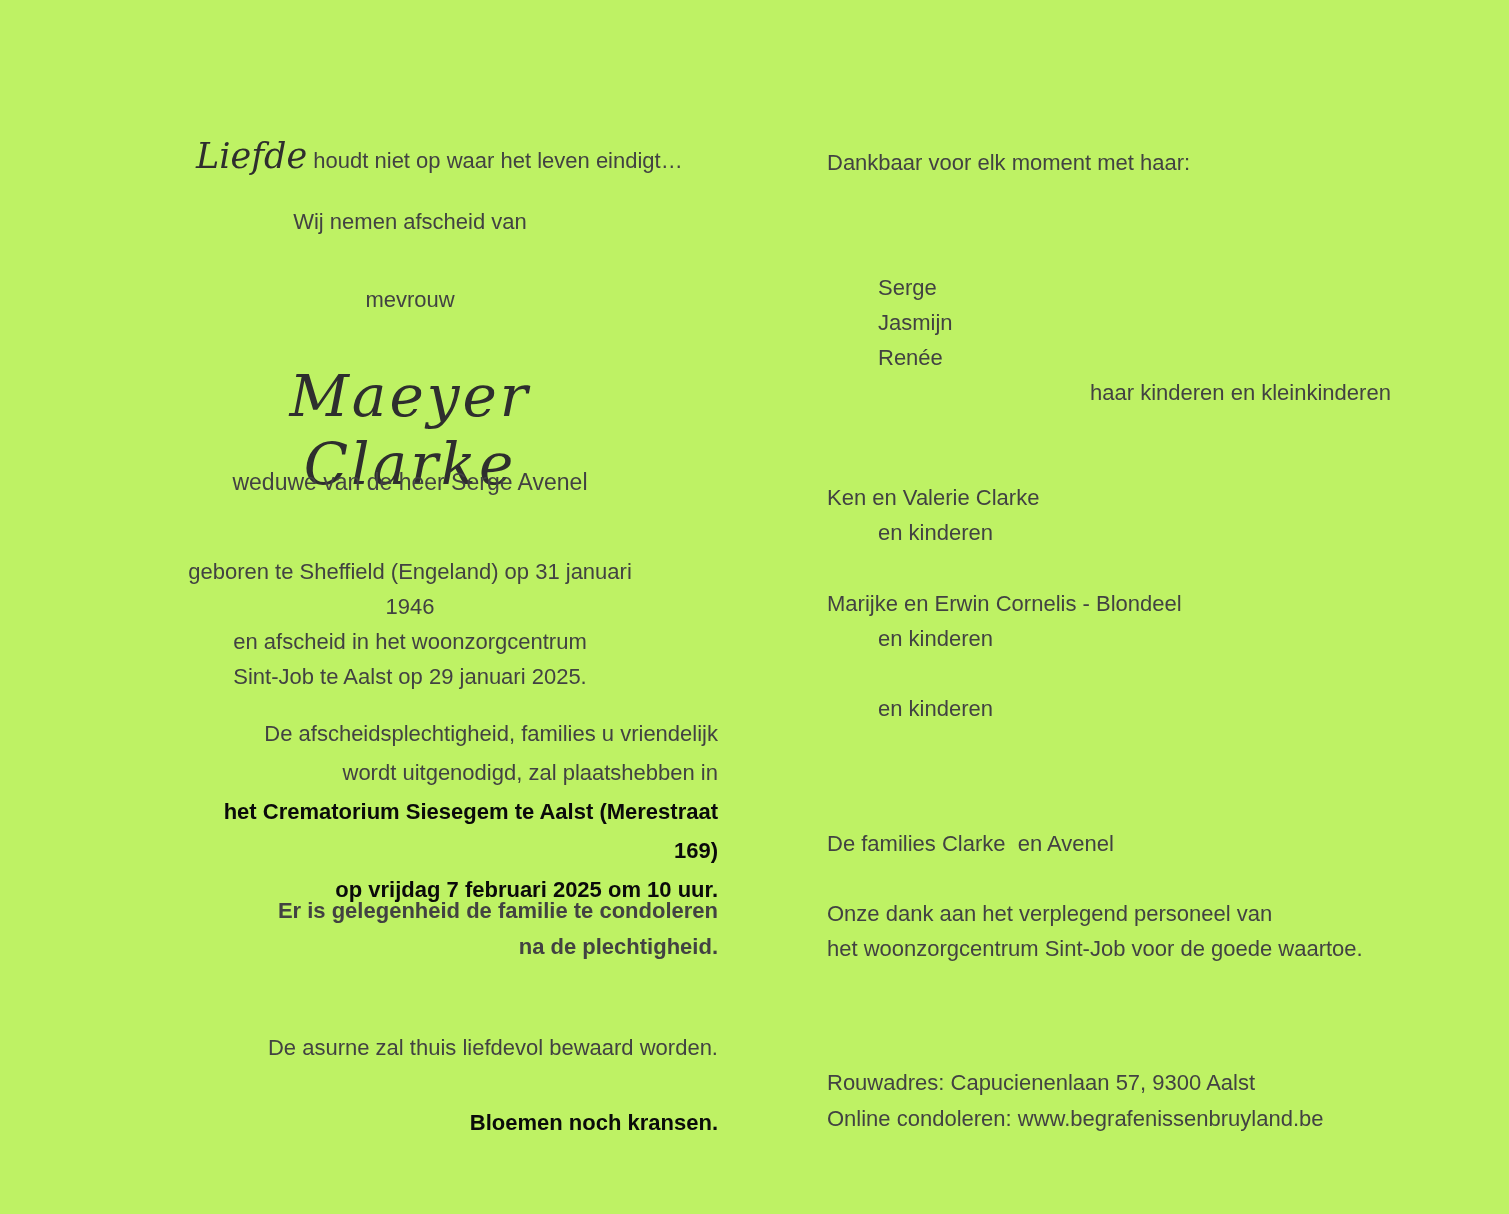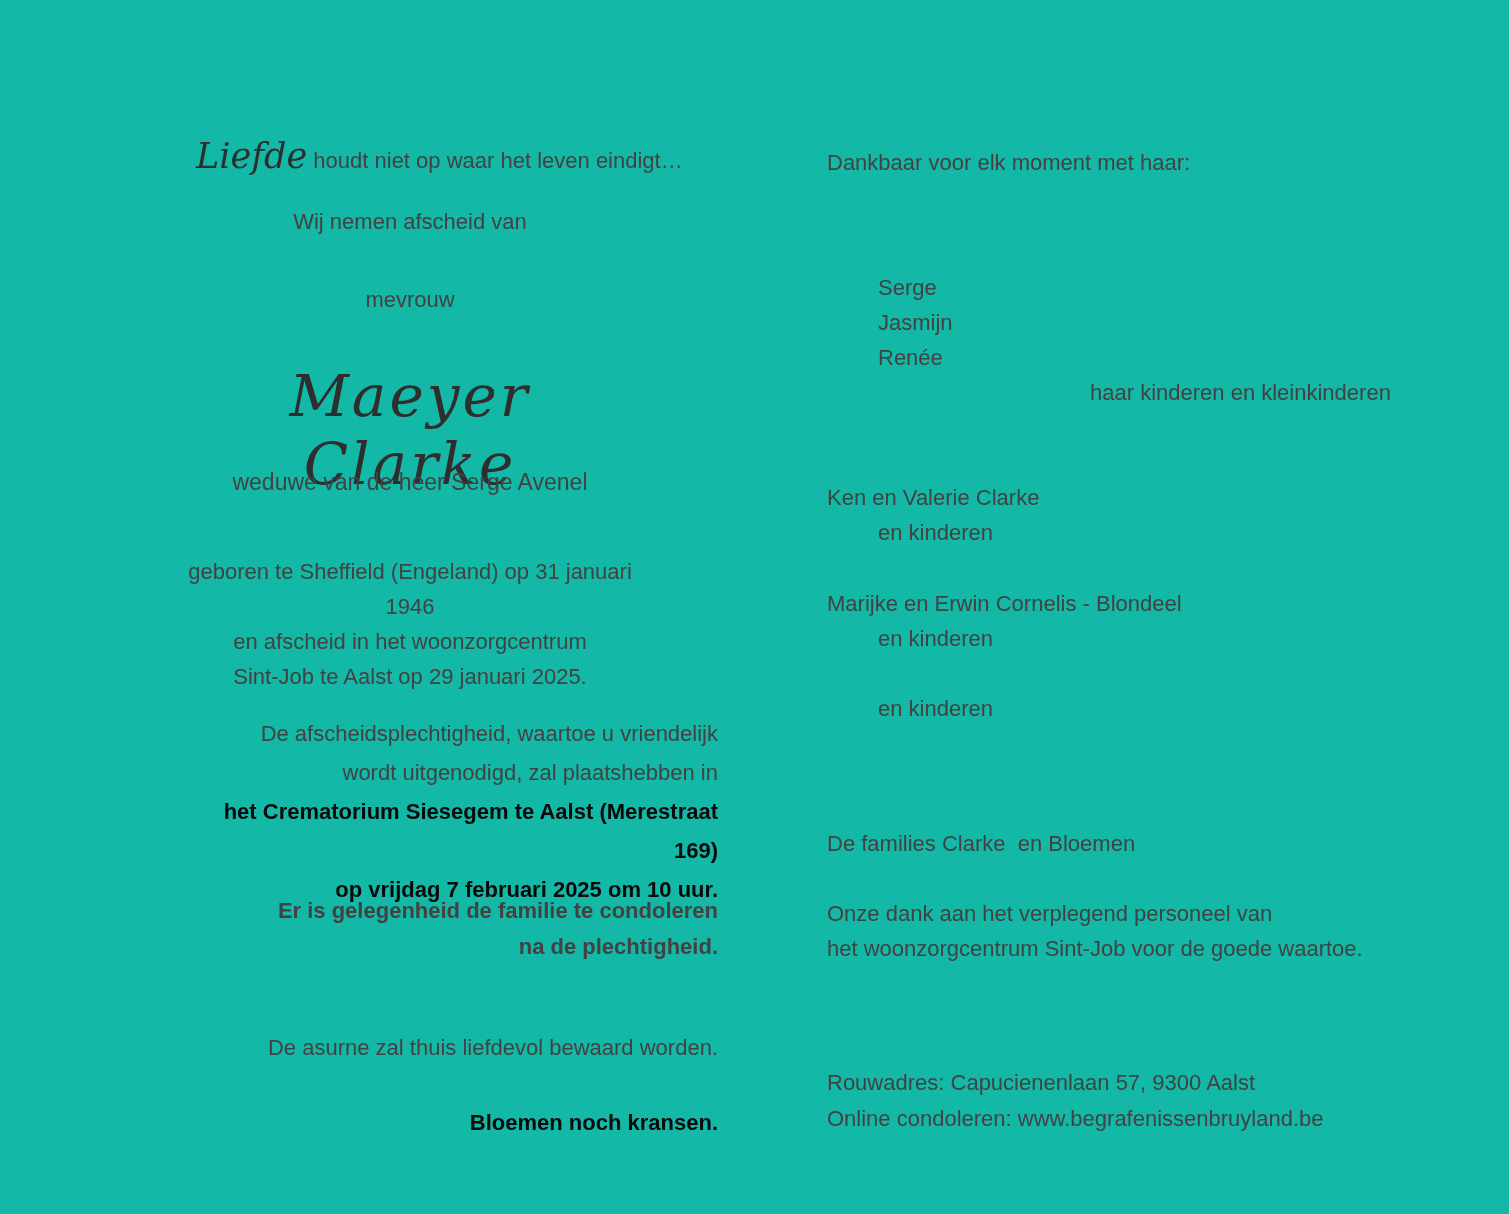--- a/index.html
+++ b/index.html
@@ -1,20 +1,20 @@
 <!DOCTYPE html>
 <html><head>
 <meta charset="utf-8">
 <style>
   html, body { margin: 0; padding: 0; background: #ffffff; }
   .page {
     position: relative;
     width: 1509px;
     height: 1214px;
-    background: #14b8a6;
+    background: #bef264;
     font-family: "Liberation Sans", sans-serif;
     font-size: 22px;
     color: #424242;
     overflow: hidden;
   }
   .abs { position: absolute; }
 
   
   .lc-center { left: 180px; width: 460px; text-align: center; }
   .lc-right  { left: 180px; width: 538px; text-align: right; }
@@ -75,21 +75,21 @@
 
     <div class="abs lc-center widow-line">weduwe van de heer Serge Avenel</div>
 
     <div class="abs lc-center life-block">
       <div>geboren te Sheffield (Engeland) op 31 januari 1946</div>
       <div>en afscheid in het woonzorgcentrum</div>
       <div>Sint-Job te Aalst op 29 januari 2025.</div>
     </div>
 
     <div class="abs lc-right ceremony">
-      <div>De afscheidsplechtigheid, waartoe u vriendelijk</div>
+      <div>De afscheidsplechtigheid, families u vriendelijk</div>
       <div>wordt uitgenodigd, zal plaatshebben in</div>
       <div class="bold">het Crematorium Siesegem te Aalst (Merestraat 169)</div>
       <div class="bold">op vrijdag 7 februari 2025 om 10 uur.</div>
     </div>
 
     <div class="abs lc-right condolence">
       <div>Er is gelegenheid de familie te condoleren</div>
       <div>na de plechtigheid.</div>
     </div>
 
@@ -117,21 +117,21 @@
 
     <div class="abs rc group group3">
       <div>Marijke en Erwin Cornelis - Blondeel</div>
       <div class="child-line">en kinderen</div>
     </div>
 
     <div class="abs rc group group4">
       <div class="child-line">en kinderen</div>
     </div>
 
-    <div class="abs rc prewrap families-line">De families Clarke  en Bloemen</div>
+    <div class="abs rc prewrap families-line">De families Clarke  en Avenel</div>
 
     <div class="abs rc thanks-block">
       <div>Onze dank aan het verplegend personeel van</div>
       <div>het woonzorgcentrum Sint-Job voor de goede waartoe.</div>
     </div>
 
     <div class="abs rc mourning-address">Rouwadres: Capucienenlaan 57, 9300 Aalst</div>
 
     <div class="abs rc online-condolence">Online condoleren: www.begrafenissenbruyland.be</div>
 

